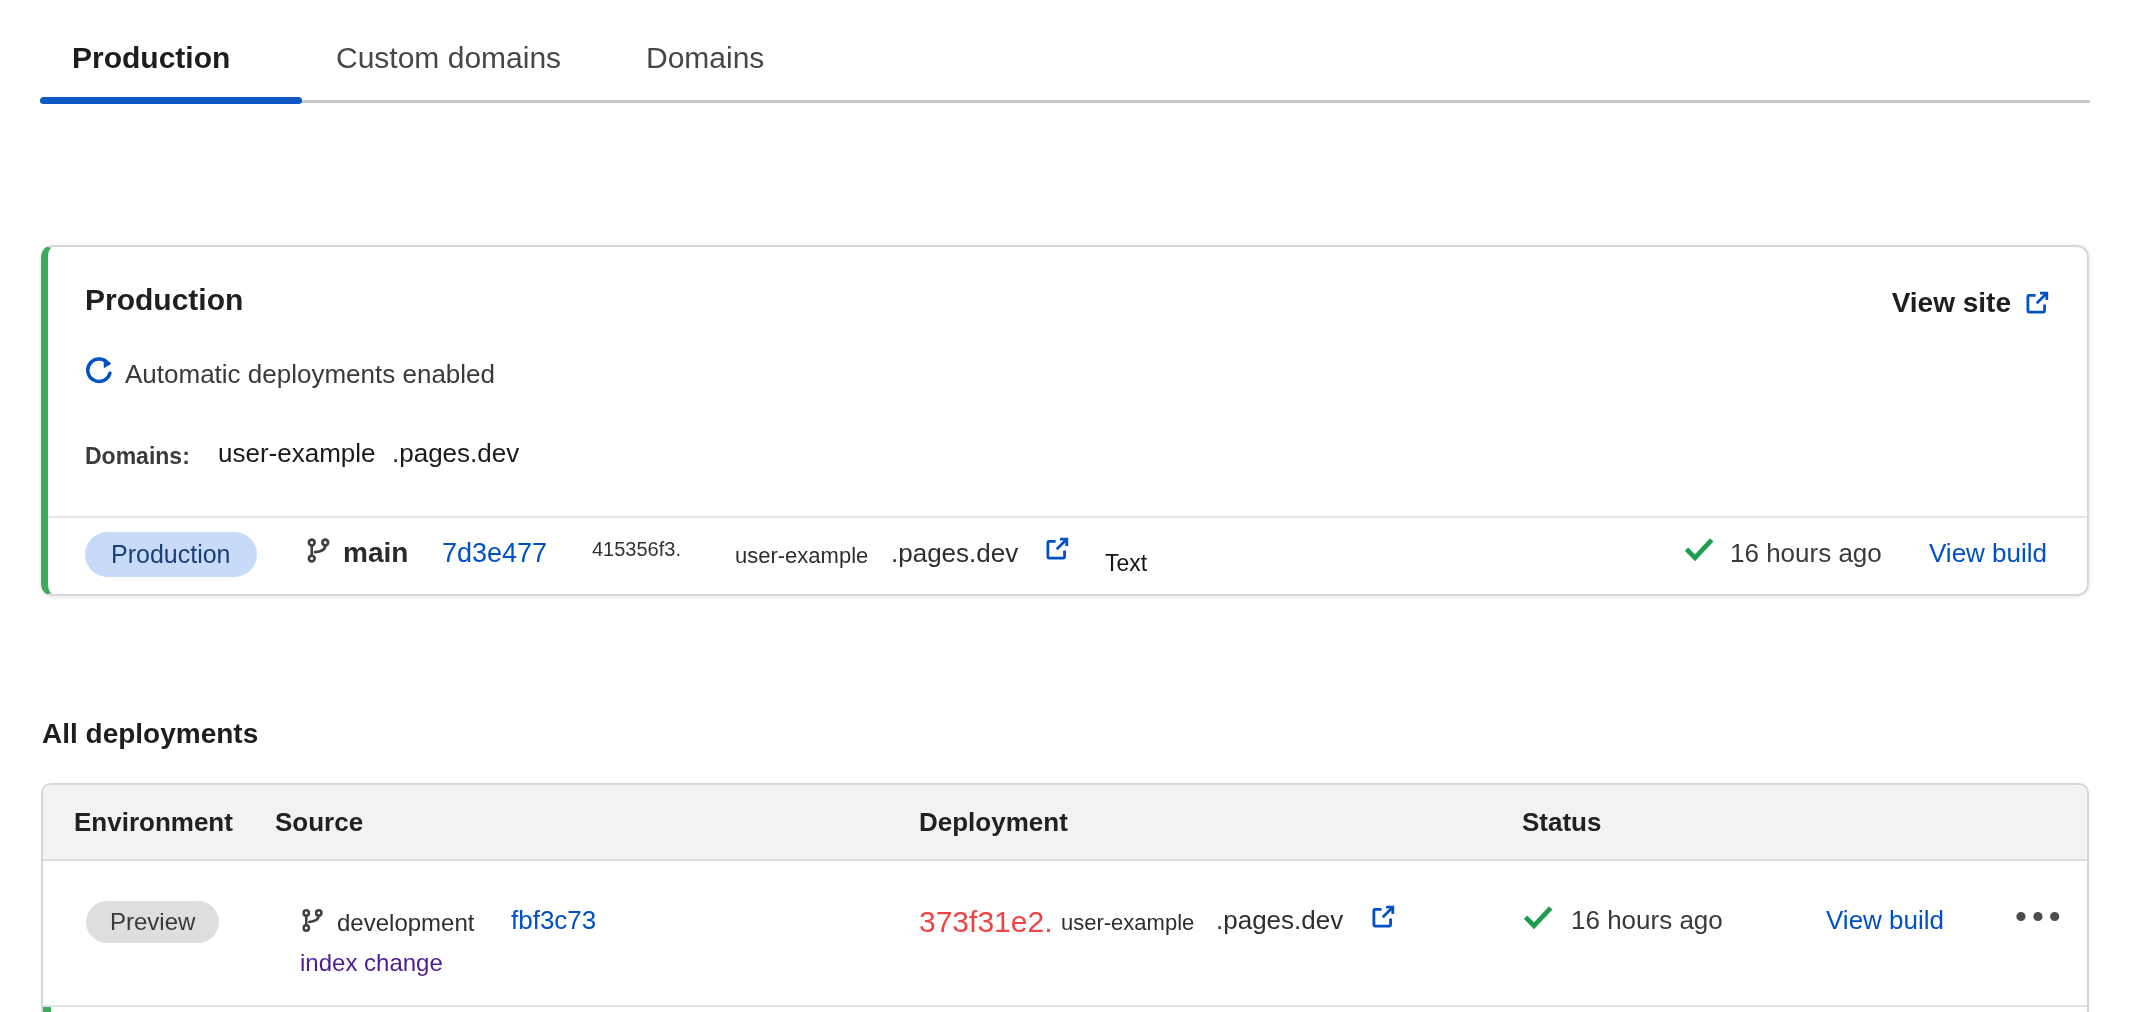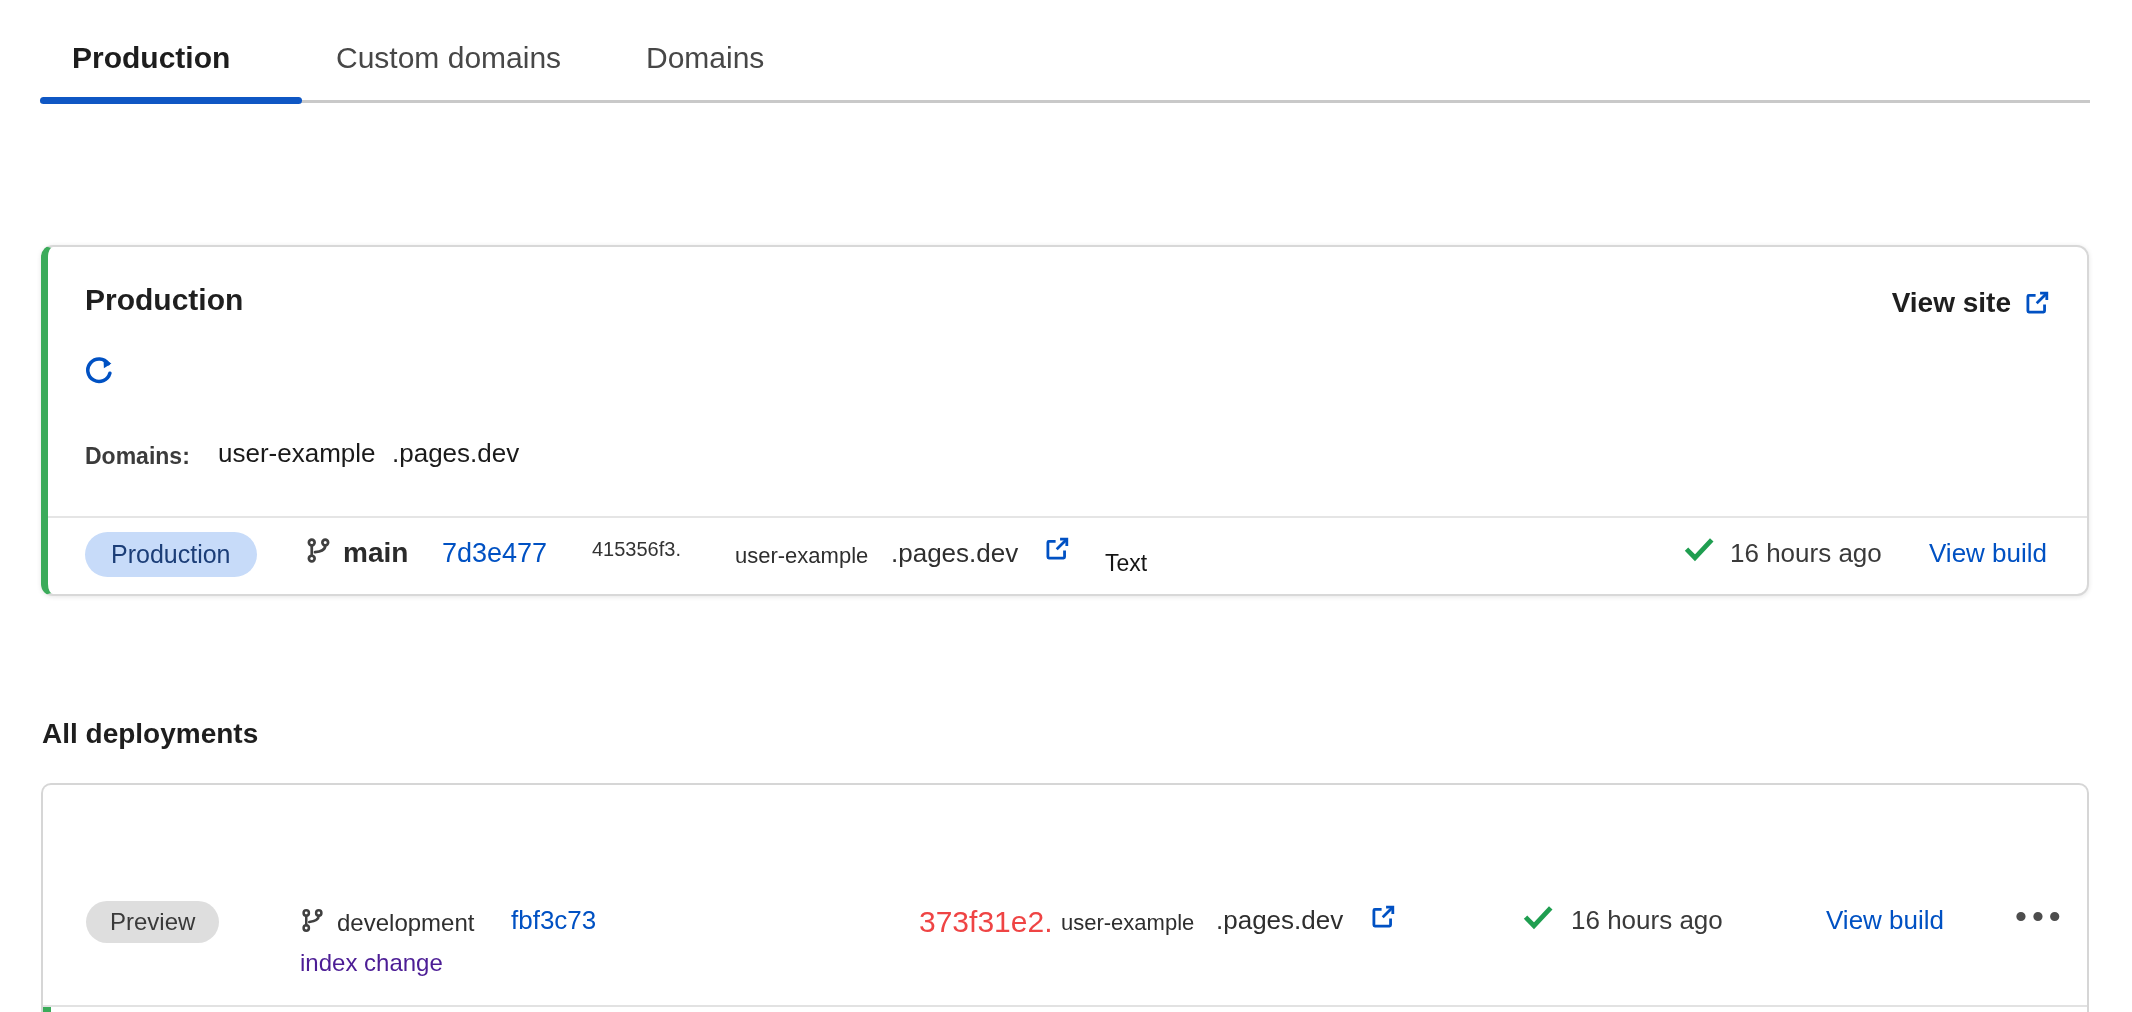--- a/index.html
+++ b/index.html
@@ -108,20 +108,21 @@
       </svg>
     </span>
   </div>
 
   <span class="auto-row-icon">
     <svg width="30" height="30" viewBox="0 0 24 24">
       <path d="M19.4 5.4 A9 9 0 1 0 20.7 13" fill="none" stroke="#0051c3" stroke-width="2.8" stroke-linecap="round"></path>
       <path d="M15.6 1.2 L21.9 5.1 L15.9 8.9 Z" fill="#0051c3"></path>
     </svg>
   </span>
+  <div class="auto-row-text">Automatic deployments enabled</div>
 
   <div class="domains-label">Domains:</div>
   <div class="domain-name">user-example</div>
   <div class="domain-suffix">.pages.dev</div>
 
   <div class="card-divider"></div>
 
   <div class="pill-production">Production</div>
 
   <span class="p-branch-icon">
@@ -152,20 +153,26 @@
       <path d="M2.8 10.6 7.3 15.2 17.4 4.4" stroke="#1f9e50" stroke-width="3.2" stroke-linecap="square"></path>
     </svg>
   </span>
   <div class="row-txt p-time">16 hours ago</div>
   <div class="row-txt p-view link">View build</div>
 </div>
 
 <div class="section-heading">All deployments</div>
 
 <div class="table">
+  <div class="thead">
+    <div class="th th-env">Environment</div>
+    <div class="th th-src">Source</div>
+    <div class="th th-dep">Deployment</div>
+    <div class="th th-sta">Status</div>
+  </div>
 
   <div class="pill-preview">Preview</div>
 
   <span class="t-branch-icon">
     <svg width="25" height="25" viewBox="0 0 16 16" fill="none" stroke="#404040" stroke-width="1.6" stroke-linecap="round">
       <circle cx="4" cy="3.2" r="1.7"></circle>
         <circle cx="12" cy="3.2" r="1.7"></circle>
         <circle cx="4" cy="12.8" r="1.7"></circle>
       <path d="M4 5 v6"></path>
         <path d="M12 5 C12 8 9 8.6 5.9 9"></path>

